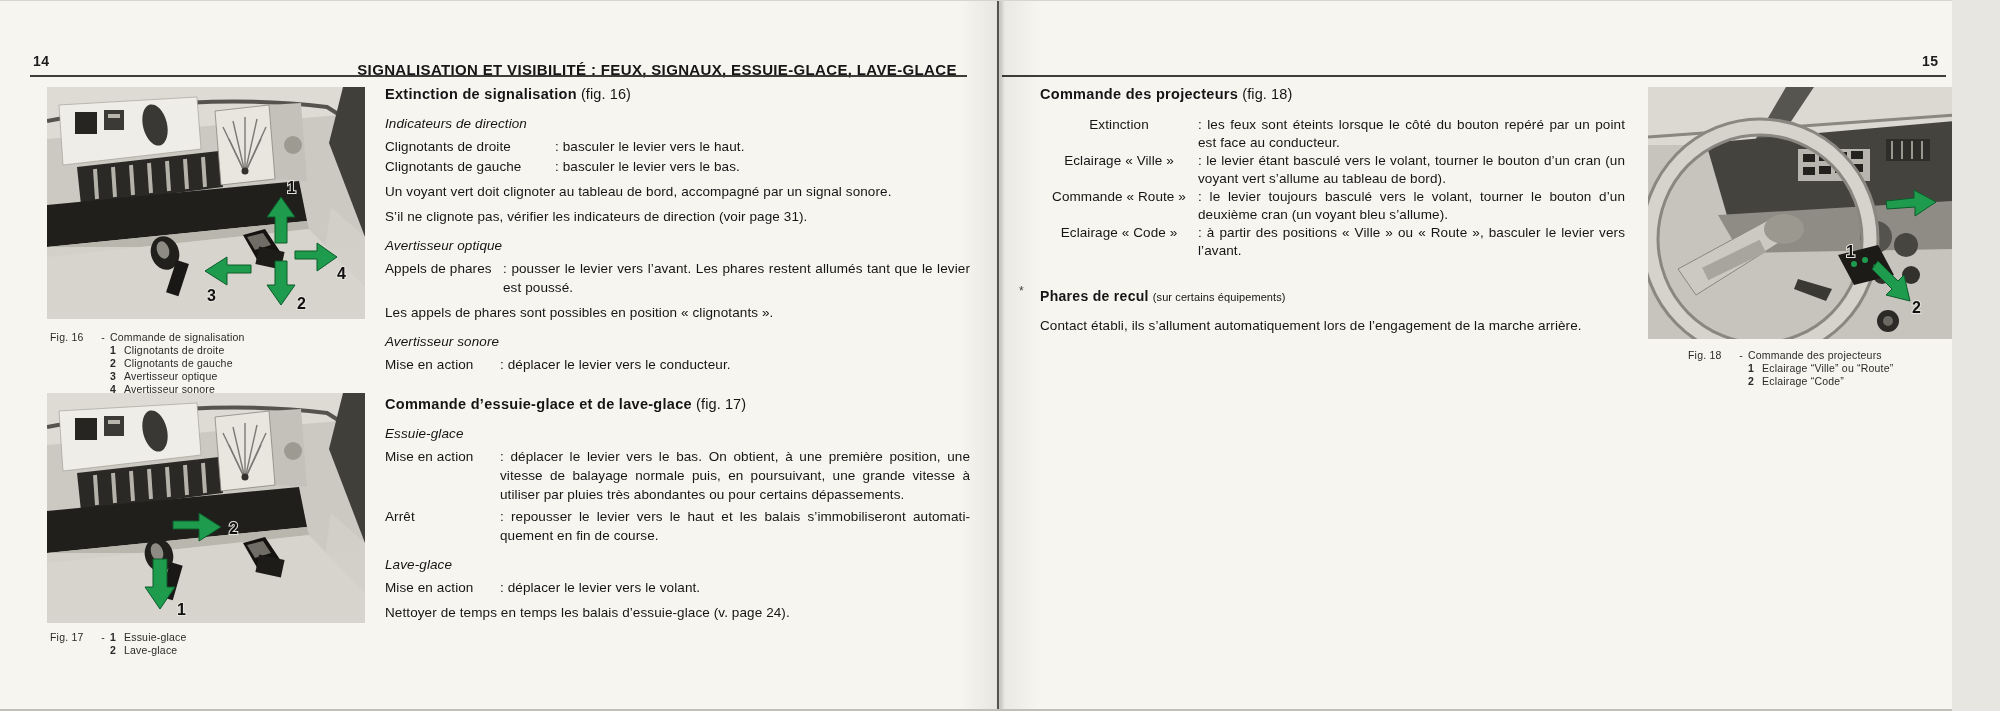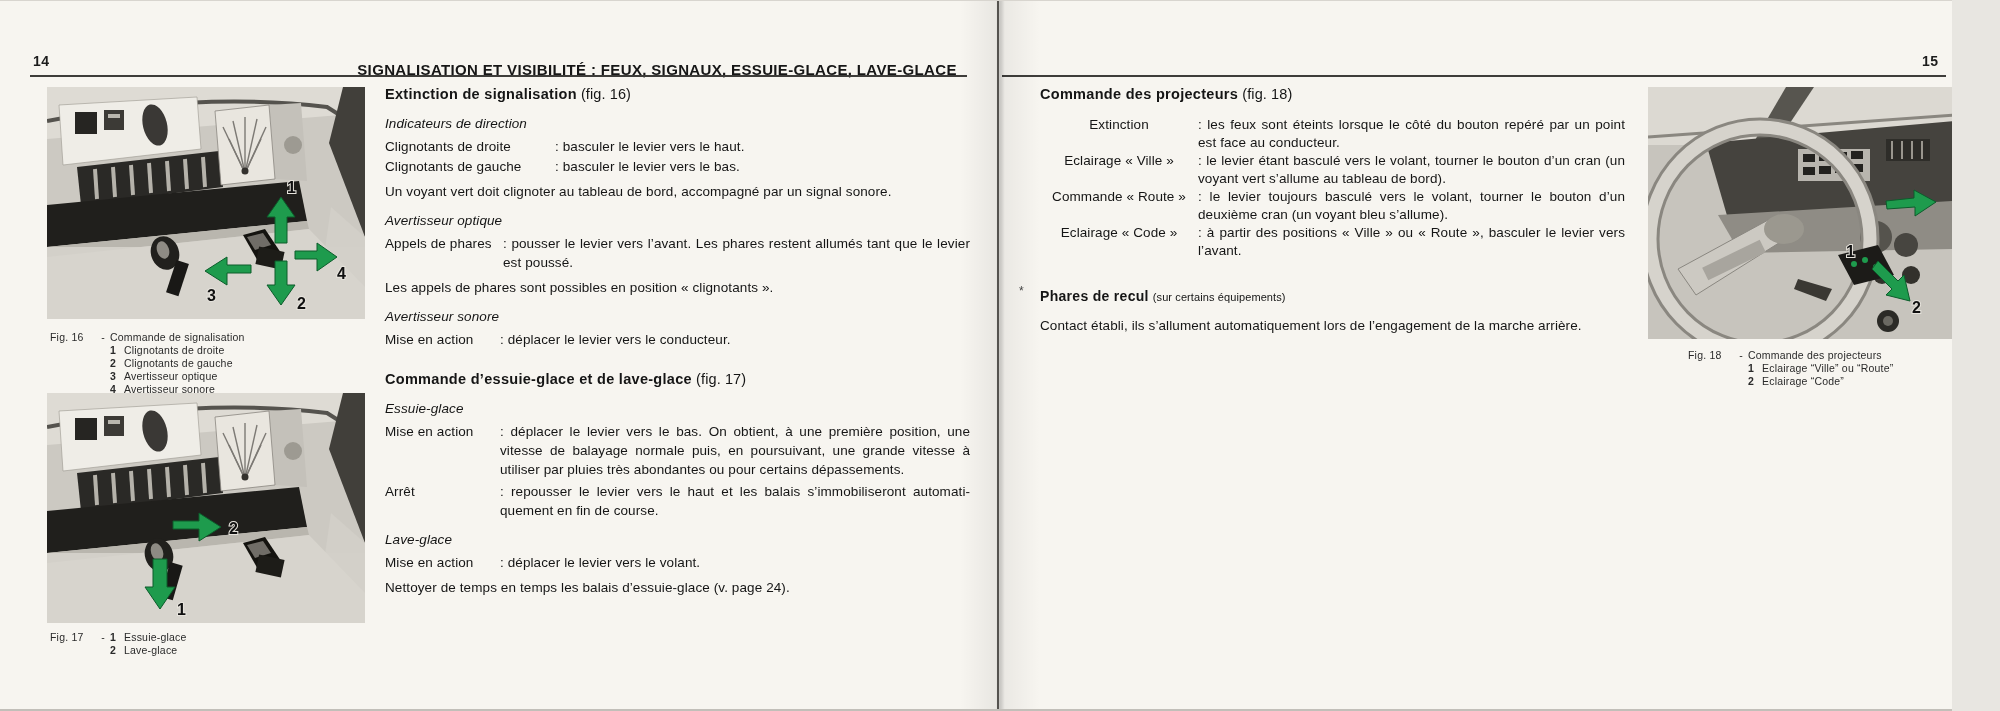--- a/index.html
+++ b/index.html
@@ -293,20 +293,21 @@
       <div class="sub">Indicateurs de direction</div>
       <div class="pair">
         <span class="lbl w170">Clignotants de droite</span>
         <span class="def">: basculer le levier vers le haut.</span>
       </div>
       <div class="pair">
         <span class="lbl w170">Clignotants de gauche</span>
         <span class="def">: basculer le levier vers le bas.</span>
       </div>
       <div class="para">Un voyant vert doit clignoter au tableau de bord, accompagné par un signal sonore.</div>
+      <div class="para">S’il ne clignote pas, vérifier les indicateurs de direction (voir page 31).</div>
       <div class="sub">Avertisseur optique</div>
       <div class="pair">
         <span class="lbl w118">Appels de phares</span>
         <span class="def">: pousser le levier vers l’avant. Les phares restent allumés tant que le levier est poussé.</span>
       </div>
       <div class="para">Les appels de phares sont possibles en position « clignotants ».</div>
       <div class="sub">Avertisseur sonore</div>
       <div class="pair">
         <span class="lbl w115">Mise en action</span>
         <span class="def">: déplacer le levier vers le conducteur.</span>

